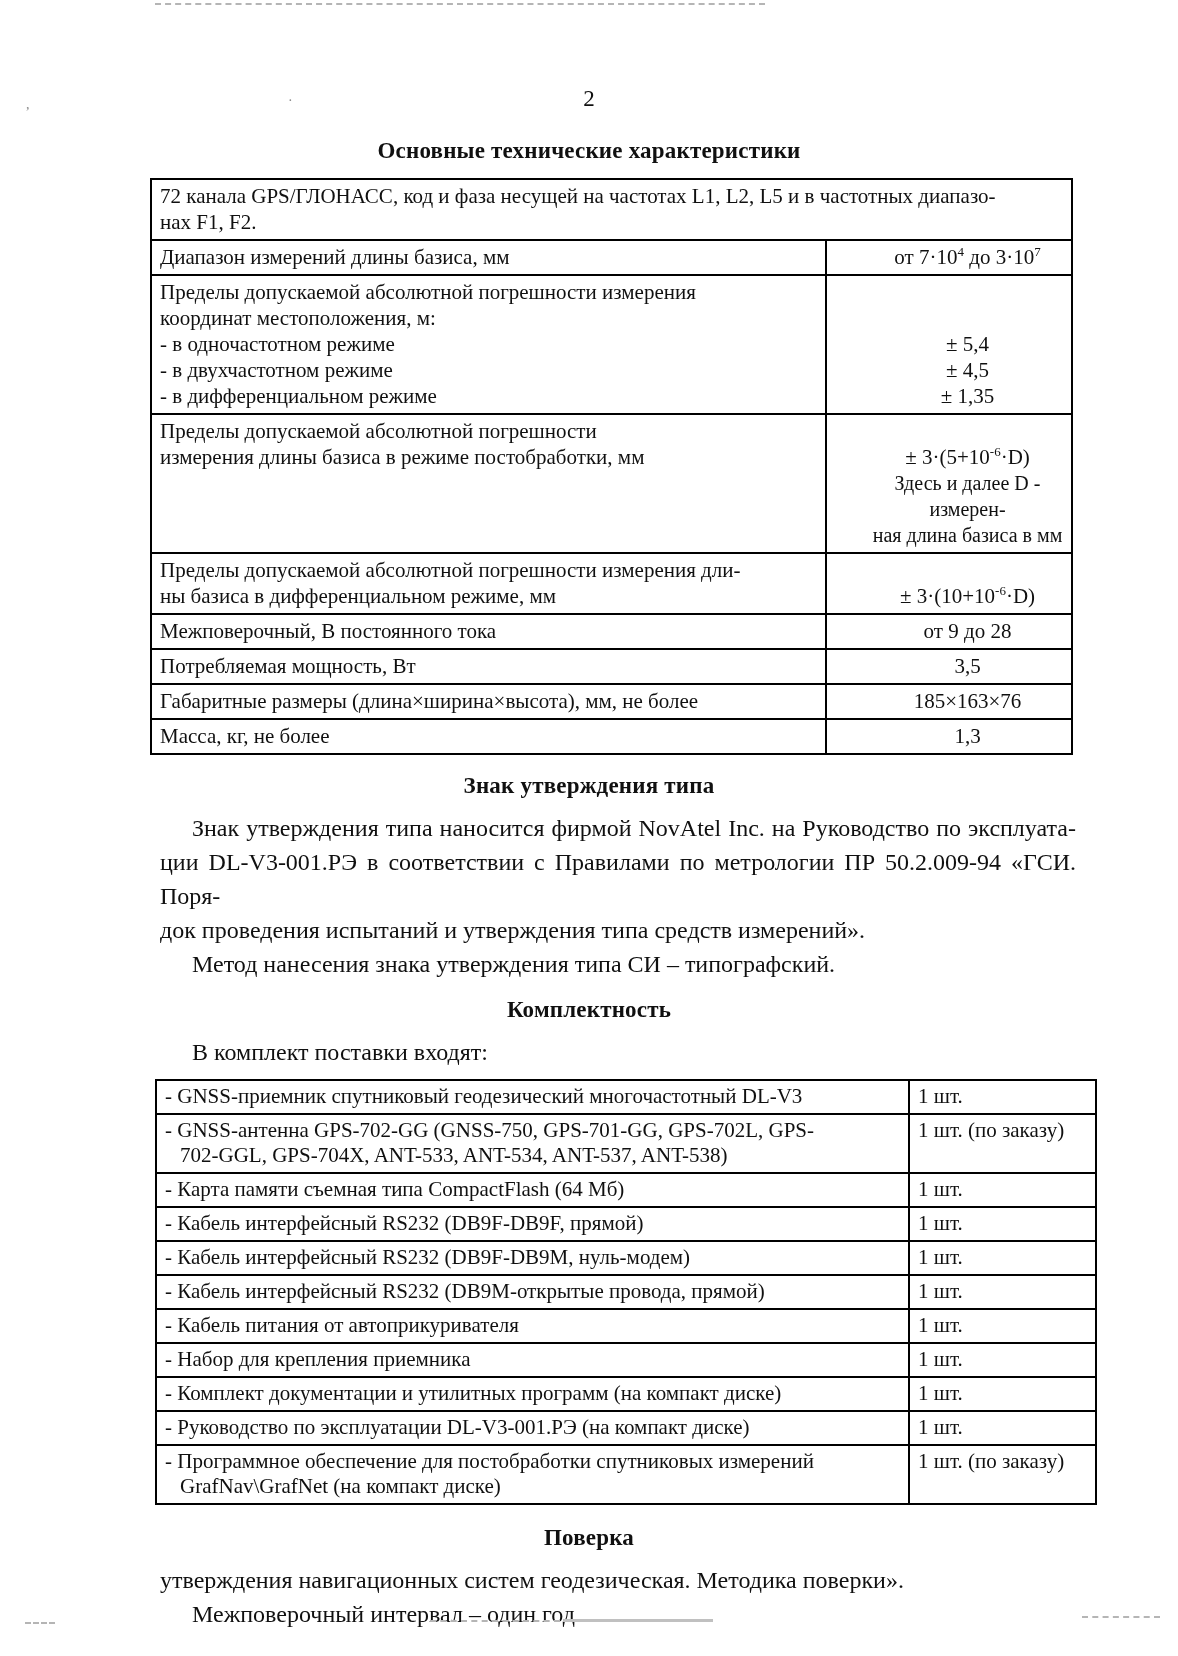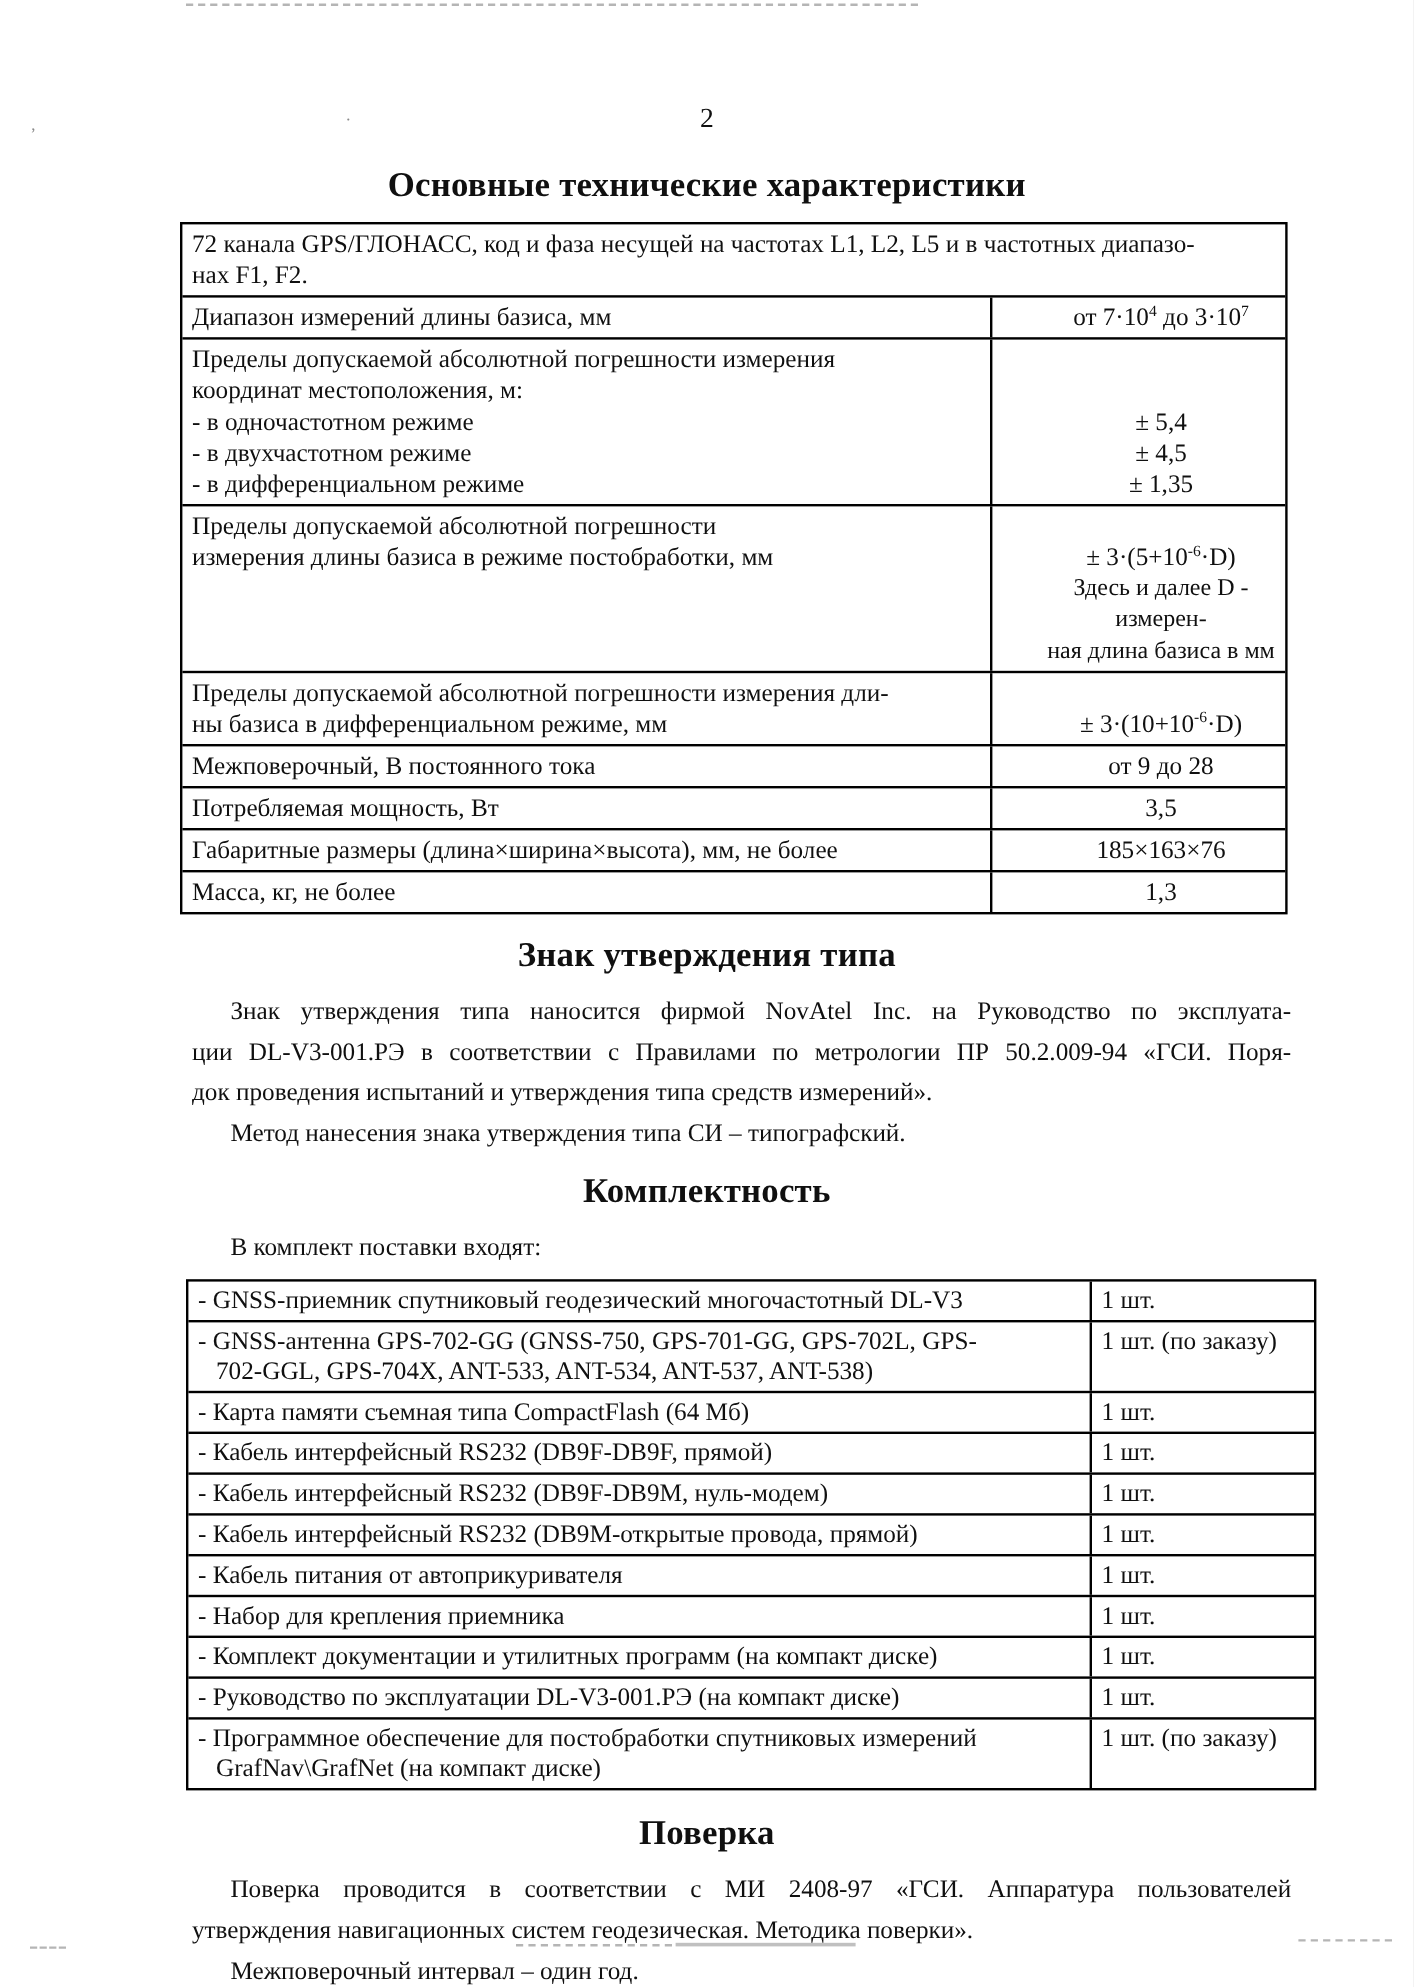--- a/index.html
+++ b/index.html
@@ -12,21 +12,21 @@
     font-family:"Liberation Serif", serif;
     overflow:hidden;
   }
   
   .artifact{position:absolute;border-top:2px dashed #b5b5b5;height:0;}
   .artifact.solid{border-top:3px solid #c0c0c0;}
   .speck{position:absolute;color:#8a8a8a;font-size:14px;line-height:10px;}
 
   .pagenum{padding-top:86px;text-align:center;font-size:23px;}
 
-  .h{ text-align:center;font-weight:bold;font-size:29px;letter-spacing:.2px;}
+  .h{ text-align:center;font-weight:bold;font-size:23px;letter-spacing:.2px;}
   .h-specs{margin:26px 0 0;}
   .h-approval{margin:18px 0 0;}
   .h-komplekt{margin:16px 0 0;}
   .h-verif{margin:20px 0 0;}
 
   
   .tbl{border:2px solid #000;box-sizing:border-box;font-size:21px;}
   .t1{margin:14px 0 0 150px;width:923px;}
   .t2{margin:10px 0 16px 155px;width:942px;}
   .trow{display:flex;border-top:2px solid #000;}
@@ -36,21 +36,21 @@
   .full{flex:1 1 auto;}
   .val{flex:0 0 246px;width:246px;border-left:2px solid #000;text-align:center;padding-left:45px;}
   .qty{flex:0 0 187px;width:187px;border-left:2px solid #000;}
   .ln{line-height:26px;min-height:26px;}
   .t2 .ln{line-height:25px;min-height:25px;}
   .cont{padding-left:15px;}
   .note{font-size:20px;}
   sup{font-size:13px;line-height:0;}
 
   
-  .para{margin:12px 0 0 160px;width:916px;font-size:21px;}
+  .para{margin:12px 0 0 160px;width:916px;font-size:24px;}
   .pline{line-height:34px;text-align:justify;}
   .pline.j{text-align-last:justify;}
   .pline.ind{text-indent:32px;}
 </style>
 </head>
 <body>
 
 <div class="page">
 
   <div class="artifact" style="top:3px;left:155px;width:610px;"></div>
@@ -275,18 +275,17 @@
       </div>
       <div class="cell qty">
         <div class="ln">1 шт. (по заказу)</div>
       </div>
     </div>
 
   </div>
 
   <div class="h h-verif">Поверка</div>
   <div class="para">
-    <div class="pline ind j">Поверка проводится в соответствии с МИ 2408-97 «ГСИ. Аппаратура пользователей</div>
     <div class="pline">утверждения навигационных систем геодезическая. Методика поверки».</div>
     <div class="pline ind">Межповерочный интервал – один год.</div>
   </div>
 
 </div>
 
 </body></html>

